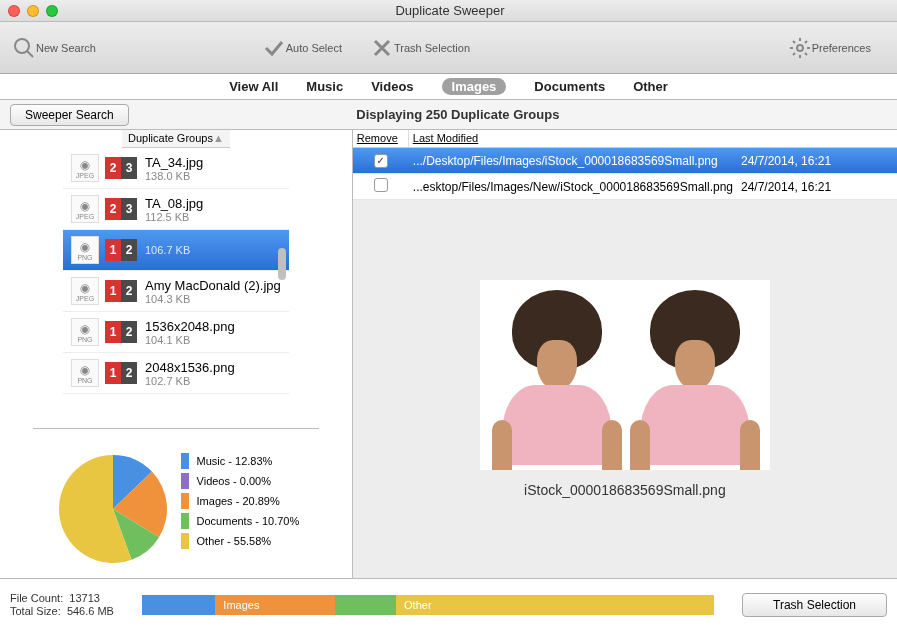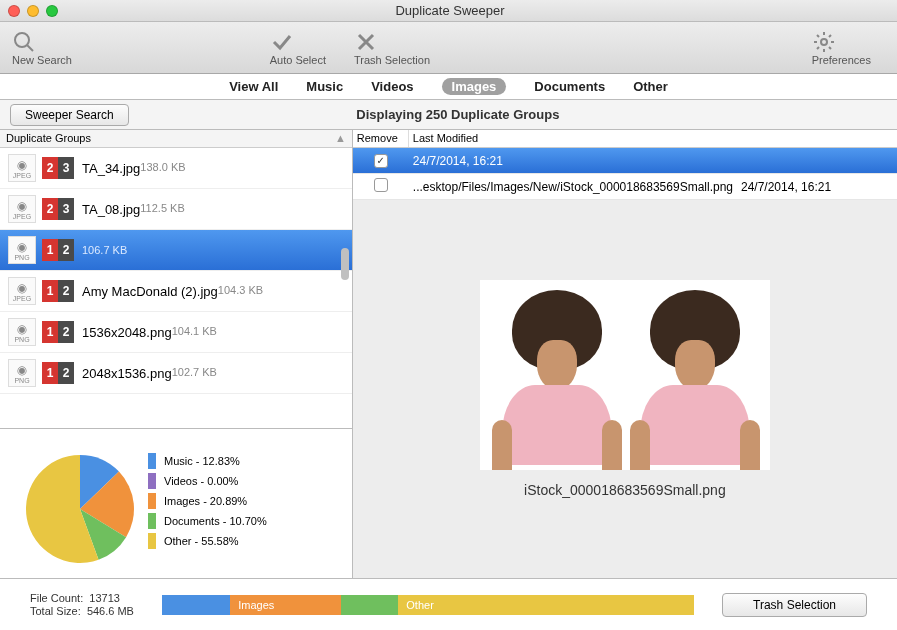--- a/index.html
+++ b/index.html
@@ -7,75 +7,75 @@
 
 .titlebar { height: 22px; background: linear-gradient(#ececec, #dcdcdc); border-bottom: 1px solid #bbb; display: flex; align-items: center; position: relative; }
 .traffic { display: flex; gap: 7px; margin-left: 8px; }
 .tbtn { width: 12px; height: 12px; border-radius: 50%; border: 1px solid rgba(0,0,0,0.2); }
 .tbtn.red { background: #ff5f57; }
 .tbtn.yellow { background: #febc2e; }
 .tbtn.green { background: #28c840; }
 .title { position: absolute; left: 3px; right: 0; text-align: center; font-size: 13px; color: #333; pointer-events: none; }
 
 .toolbar { height: 52px; background: linear-gradient(#ededed, #d8d8d8); border-bottom: 1px solid #a8a8a8; display: flex; align-items: center; padding: 0 12px; }
-.tool { display: flex; flex-direction: column; font-size: 11px; color: #555; margin-right: 14px; cursor: pointer; }
+.tool { display: flex; flex-direction: row; align-items: center; font-size: 11px; color: #555; margin-right: 14px; cursor: pointer; }
 .tool-icon { width: 24px; height: 24px; color: #888; display: flex; align-items: center; justify-content: center; }
 .tool-center { margin: 0 auto; display: flex; gap: 14px; }
 .tool-right { margin-left: auto; }
 
 .filterbar { height: 26px; background: #fff; border-bottom: 1px solid #bbb; display: flex; align-items: center; justify-content: center; gap: 28px; font-size: 13px; }
 .filterbar span { cursor: pointer; color: #222; font-weight: bold; }
 .filterbar .active { background: #a0a0a0; color: #fff; padding: 1px 10px; border-radius: 9px; }
 
 .subbar { height: 30px; background: #f4f4f4; border-bottom: 1px solid #bbb; display: flex; align-items: center; }
 .modify-btn { margin-left: 10px; padding: 3px 14px; background: linear-gradient(#fdfdfd,#e7e7e7); border: 1px solid #aaa; border-radius: 4px; font-size: 12px; cursor: pointer; }
 .displaying { flex: 1; text-align: center; font-weight: bold; font-size: 13px; color: #333; margin-left: -110px; }
 
 .content { display: flex; height: 448px; }
 
-.sidebar { width: 356px; background: #fff; border-right: 1px solid #bbb; display: flex; flex-direction: column; }
+.sidebar { width: 356px; background: #fff; border-right: 1px solid #bbb; display: flex; flex-direction: column; align-items: center; }
 .sidehead { height: 18px; background: #f4f4f4; border-bottom: 1px solid #ccc; font-size: 11px; padding: 2px 6px; display:flex; justify-content:space-between; }
 .grouplist { flex: 1; overflow-y: auto; position: relative; }
 .grouplist::after { content: ''; position: absolute; right: 3px; top: 100px; width: 8px; height: 32px; background: #c0c0c0; border-radius: 4px; }
 .group { display: flex; align-items: center; padding: 6px 8px; border-bottom: 1px solid #eee; cursor: pointer; }
 .group.selected { background: linear-gradient(#4f98ef,#2a6fd6); color: #fff; }
 .group.selected .gsize { color: #dbe9ff; }
 .fileicon { width: 28px; height: 28px; background: #fafafa; border: 1px solid #ddd; margin-right: 6px; display: flex; align-items: center; justify-content: center; font-size: 7px; color: #888; flex-direction: column; }
 .fileicon::before { content: '◉'; font-size: 12px; }
 .count-badge { display: flex; margin-right: 8px; }
 .cseg { width: 16px; height: 22px; color: #fff; display: flex; align-items: center; justify-content: center; font-size: 12px; font-weight: bold; }
 .cseg.red { background: #d53530; }
 .cseg.dark { background: #4a4a4a; }
-.ginfo { display: flex; flex-direction: row; overflow: hidden; }
+.ginfo { display: flex; flex-direction: column; overflow: hidden; }
 .gname { font-size: 13px; white-space: nowrap; overflow: hidden; text-overflow: ellipsis; max-width: 175px; }
 .gsize { font-size: 11px; color: #888; }
 
 .chart-area { height: 150px; border-top: 1px solid #bbb; background: #fff; display: flex; padding: 20px; }
 .pie { width: 120px; height: 120px; }
 .legend { margin-left: 8px; font-size: 11px; }
 .lrow { display: flex; align-items: center; margin: 4px 0; }
 .swatch { width: 8px; height: 16px; margin-right: 8px; }
 
 .detail { flex: 1; background: #ededed; display: flex; flex-direction: column; }
-.dhead { height: 18px; background: #fff; border-bottom: 1px solid #ccc; display: flex; font-size: 11px; }
+.dhead { height: 18px; background: #fff; border-bottom: 1px solid #ccc; display: flex; font-size: 11px; text-decoration: underline; }
 .dhead .c1 { width: 56px; padding: 2px 4px; border-right: 1px solid #ddd; }
 .dhead .c2 { flex: 1; padding: 2px 4px; border-right: 1px solid #ddd; }
 .dhead .c3 { width: 160px; padding: 2px 4px; }
 .drow { height: 26px; display: flex; align-items: center; font-size: 12px; border-bottom: 1px solid #e6e6e6; background: #fff; }
 .drow.sel { background: linear-gradient(#4f98ef,#2a6fd6); color: #fff; }
 .drow .c1 { width: 56px; text-align: center; }
 .drow .c2 { flex: 1; padding: 0 4px; white-space: nowrap; overflow: hidden; }
 .drow .c3 { width: 160px; padding: 0 4px; }
 .chk { width: 14px; height: 14px; border: 1px solid #999; border-radius: 3px; display: inline-flex; align-items: center; justify-content: center; background: #fff; color: #333; font-size: 10px; }
 
 .preview { flex: 1; display: flex; flex-direction: column; align-items: center; justify-content: center; padding: 20px; }
 .preview-img { width: 290px; height: 190px; background: #fff; position: relative; overflow: hidden; }
 .preview-caption { margin-top: 12px; font-size: 14px; color: #333; }
 
-.footer { height: 52px; background: #fff; border-top: 1px solid #bbb; display: flex; align-items: center; padding: 0 30px; }
+.footer { height: 52px; background: #fff; border-top: 1px solid #bbb; display: flex; align-items: center; padding: 0 10px; }
 .stats { font-size: 11px; color: #333; }
 .stats div { margin: 1px 0; }
 .sbar { flex: 1; height: 20px; display: flex; margin: 0 28px; position: relative; }
 .seg { height: 100%; display: flex; align-items: center; padding-left: 8px; color: #fff; font-size: 11px; }
 .trash-btn { padding: 4px 30px; background: linear-gradient(#fdfdfd,#e7e7e7); border: 1px solid #aaa; border-radius: 4px; font-size: 12px; cursor: pointer; }
 
 .person { position: absolute; width: 130px; }
 .hair { width: 90px; height: 80px; background: #3b2a1f; border-radius: 50% 50% 45% 45%; position: absolute; left: 20px; top: 0; }
 .face { width: 40px; height: 50px; background: #c8956e; border-radius: 40% 40% 50% 50%; position: absolute; left: 45px; top: 50px; }
 .shirt { width: 110px; height: 80px; background: #f0b4c0; border-radius: 30% 30% 10% 10% / 60% 60% 10% 10%; position: absolute; left: 10px; top: 95px; }
@@ -253,20 +253,21 @@
   </div>
 
   <div class="detail">
     <div class="dhead">
       <div class="c1">Remove</div>
       <div class="c3">Last Modified</div>
     </div>
     <div id="drows">
         <div class="drow sel">
           <div class="c1"><span class="chk">✓</span></div>
+          <div class="c2">.../Desktop/Files/Images/iStock_000018683569Small.png</div>
           <div class="c3">24/7/2014, 16:21</div>
         </div>
         <div class="drow">
           <div class="c1"><span class="chk"></span></div>
           <div class="c2">...esktop/Files/Images/New/iStock_000018683569Small.png</div>
           <div class="c3">24/7/2014, 16:21</div>
         </div>
       </div>
     <div class="preview">
       <div class="preview-img">

